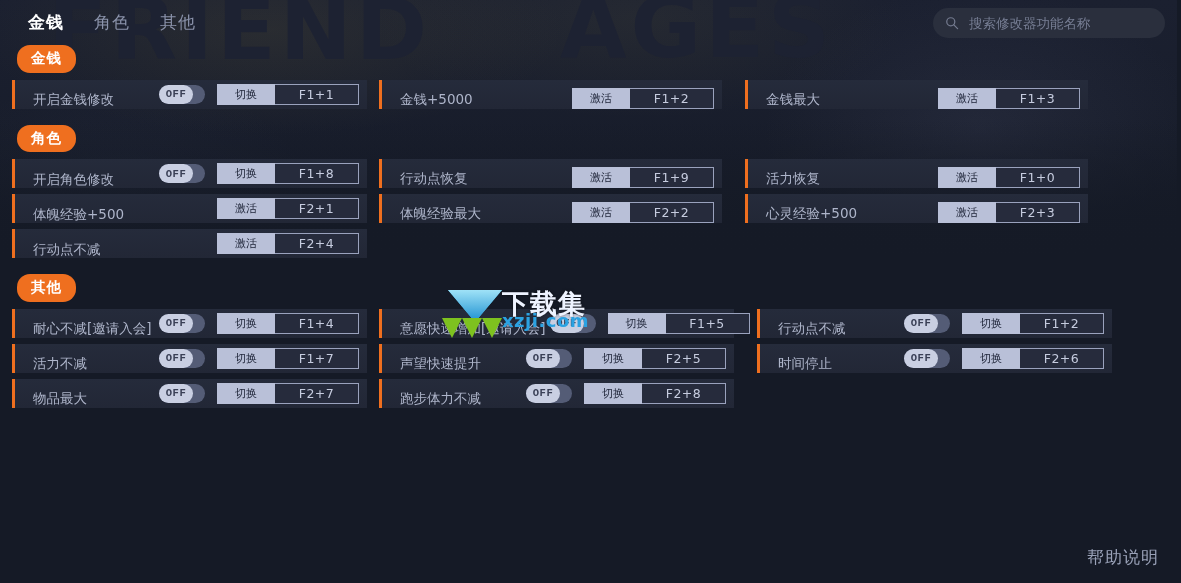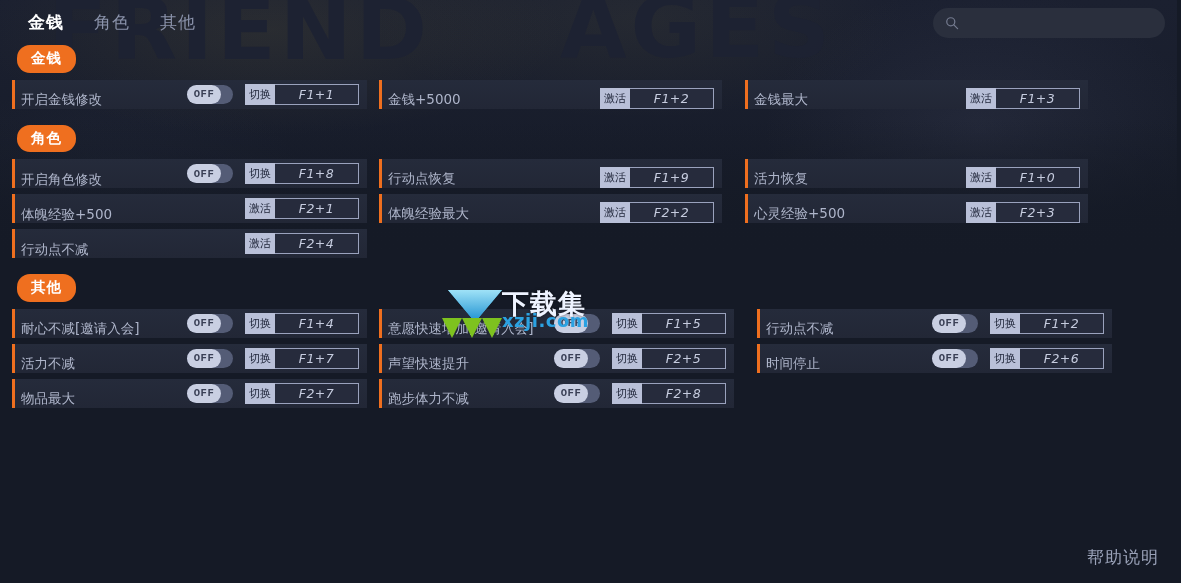--- a/index.html
+++ b/index.html
@@ -132,21 +132,21 @@
     margin-left: 12px;
     background: linear-gradient(180deg, #252b3b 0%, #222736 100%);
     border-left: 3px solid #ef6f1f;
     display: flex;
     align-items: center;
     box-sizing: border-box;
   }
   .cheat .name {
     font-size: 13.5px;
     color: #aeb5ca;
-    padding-left: 6px;
+    padding-left: 18px;
     white-space: nowrap;
     flex: 0 0 auto;
     margin-top: 12px;
   }
   .cheat .spacer { flex: 1 1 auto; min-width: 4px; }
 
   
   .toggle {
     position: relative;
     width: 46px; height: 19px;
@@ -180,37 +180,36 @@
     height: 21px;
     margin: 0 8px 0 12px;
     flex: 0 0 auto;
     cursor: pointer;
   }
   .hot .act {
     background: #b9c0d8;
     color: #20263a;
     font-size: 11px;
     line-height: 21px;
-    padding: 0 4px;
+    padding: 0 18px;
     min-width: 26px;
     text-align: center;
     box-sizing: border-box;
   }
   .hot .key {
     border: 1px solid #9aa2bd;
     border-left: 0;
     background: #262b3c;
     color: #c6ccdf;
     font-size: 12.5px;
     line-height: 19px;
     width: 84px;
     text-align: center;
     box-sizing: border-box;
     letter-spacing: .5px;
-    font-style: italic;
   }
 
   
   .c-narrow { width: 343px; align-items: flex-end; }
   .c-wide   { width: 355px; }
 
   .col-gap-1 { margin-left: 12px; }
   .col-gap-2 { margin-left: 23px; }
 
   
@@ -269,20 +268,21 @@
     <div class="tab active">金钱</div>
     <div class="tab">角色</div>
     <div class="tab">其他</div>
   </div>
 
   <div id="search-wrap">
     <svg class="s-ico" viewBox="0 0 16 16">
       <circle cx="6.6" cy="6.6" r="4.6" fill="none" stroke="#8d94ab" stroke-width="1.4"></circle>
       <line x1="10.1" y1="10.1" x2="14.4" y2="14.4" stroke="#8d94ab" stroke-width="1.4" stroke-linecap="round"></line>
     </svg>
+    <input id="search-input" type="text" placeholder="搜索修改器功能名称" style="">
   </div>
 </div>
 
 <div id="content">
     <div class="section"><div class="sec-head">金钱</div><div class="rows">
         <div class="row-line">
           <div class="cheat c-wide">
             <div class="name">开启金钱修改</div>
             <div class="spacer"></div>
             <div class="toggle">

